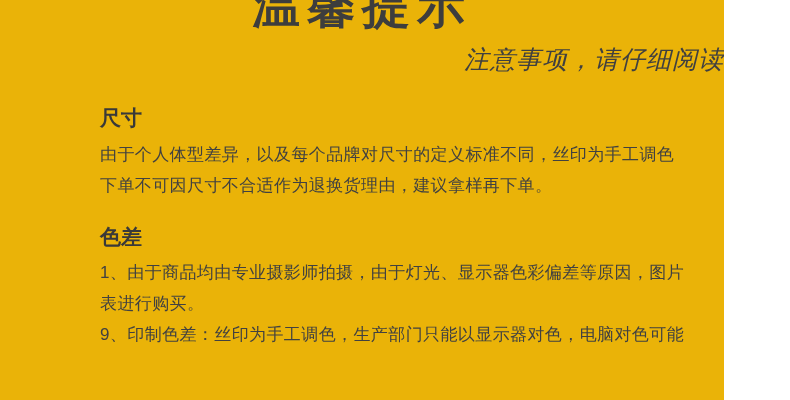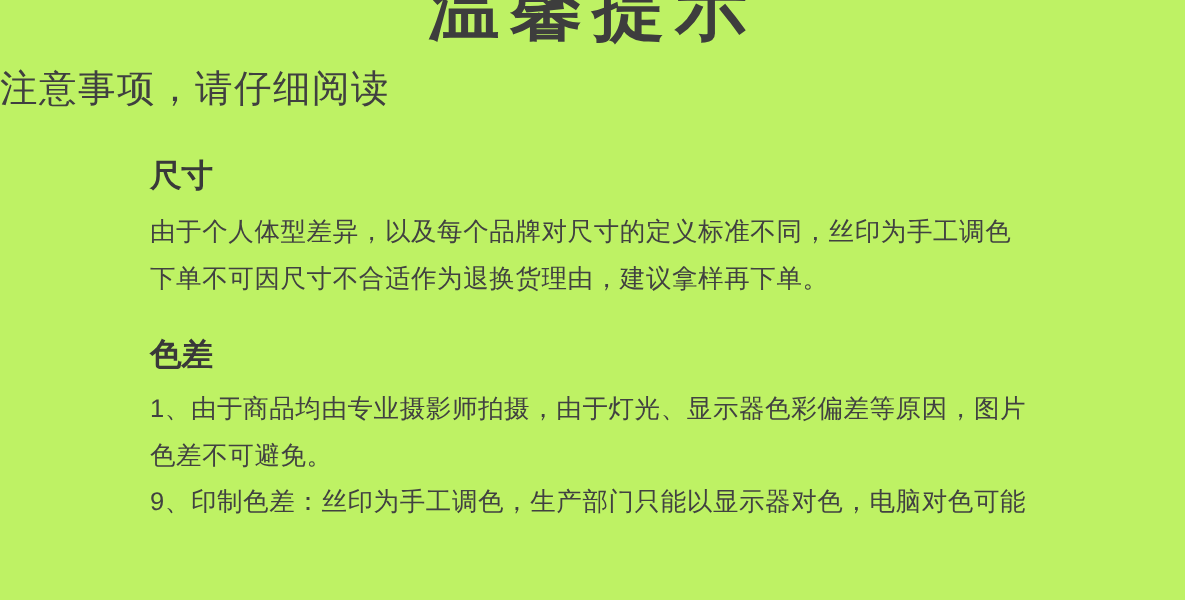--- a/index.html
+++ b/index.html
@@ -7,44 +7,45 @@
     padding: 0;
   }
   body {
     width: 790px;
     height: 400px;
     overflow: hidden;
     background: #ffffff;
     font-family: "Liberation Sans", "DejaVu Sans", sans-serif;
   }
   .page {
-    width: 790px;
+    width: 724px;
     height: 400px;
     overflow: hidden;
-    background: #bef264;
+    background: #eab308;
   }
   .title {
     margin: -18px 0 0 0;
     text-align: center;
     font-size: 48px;
     line-height: 48px;
     font-weight: 700;
     letter-spacing: 7px;
     color: #3d3d3d;
     white-space: nowrap;
   }
   .subtitle {
     margin: 14px 0 12px 0;
-    text-align: left;
+    text-align: right;
     font-size: 25px;
     line-height: 30px;
     font-weight: 400;
     letter-spacing: 1px;
     color: #404040;
     white-space: nowrap;
+    font-style: italic;
   }
   .content {
     padding: 0 100px;
   }
   .section-heading {
     margin: 0;
     font-size: 21px;
     line-height: 24px;
     font-weight: 700;
     color: #393939;
@@ -85,19 +86,19 @@
       <div class="section-body">
         <div class="tline">由于个人体型差异，以及每个品牌对尺寸的定义标准不同，丝印为手工调色</div>
         <div class="tline">下单不可因尺寸不合适作为退换货理由，建议拿样再下单。</div>
       </div>
     </section>
 
     <section class="section-color">
       <h2 class="section-heading">色差</h2>
       <div class="section-body">
         <div class="tline">1、由于商品均由专业摄影师拍摄，由于灯光、显示器色彩偏差等原因，图片</div>
-        <div class="tline">色差不可避免。</div>
+        <div class="tline">表进行购买。</div>
         <div class="tline">9、印制色差：丝印为手工调色，生产部门只能以显示器对色，电脑对色可能</div>
       </div>
     </section>
 
   </div>
 </div>
 
 </body></html>

